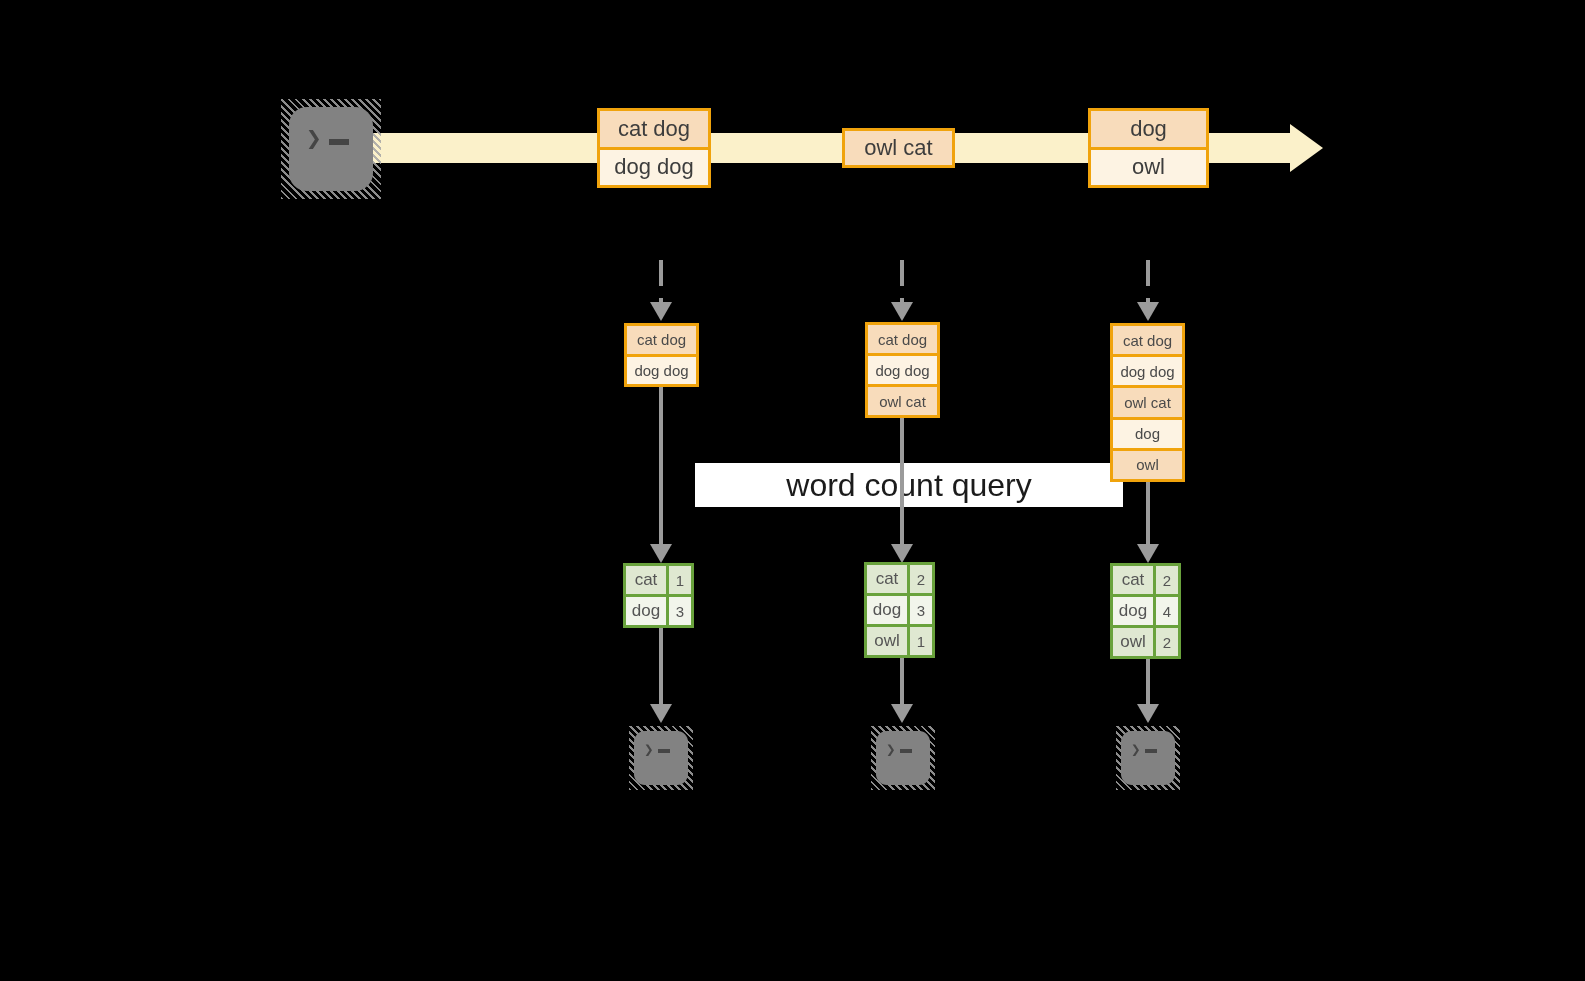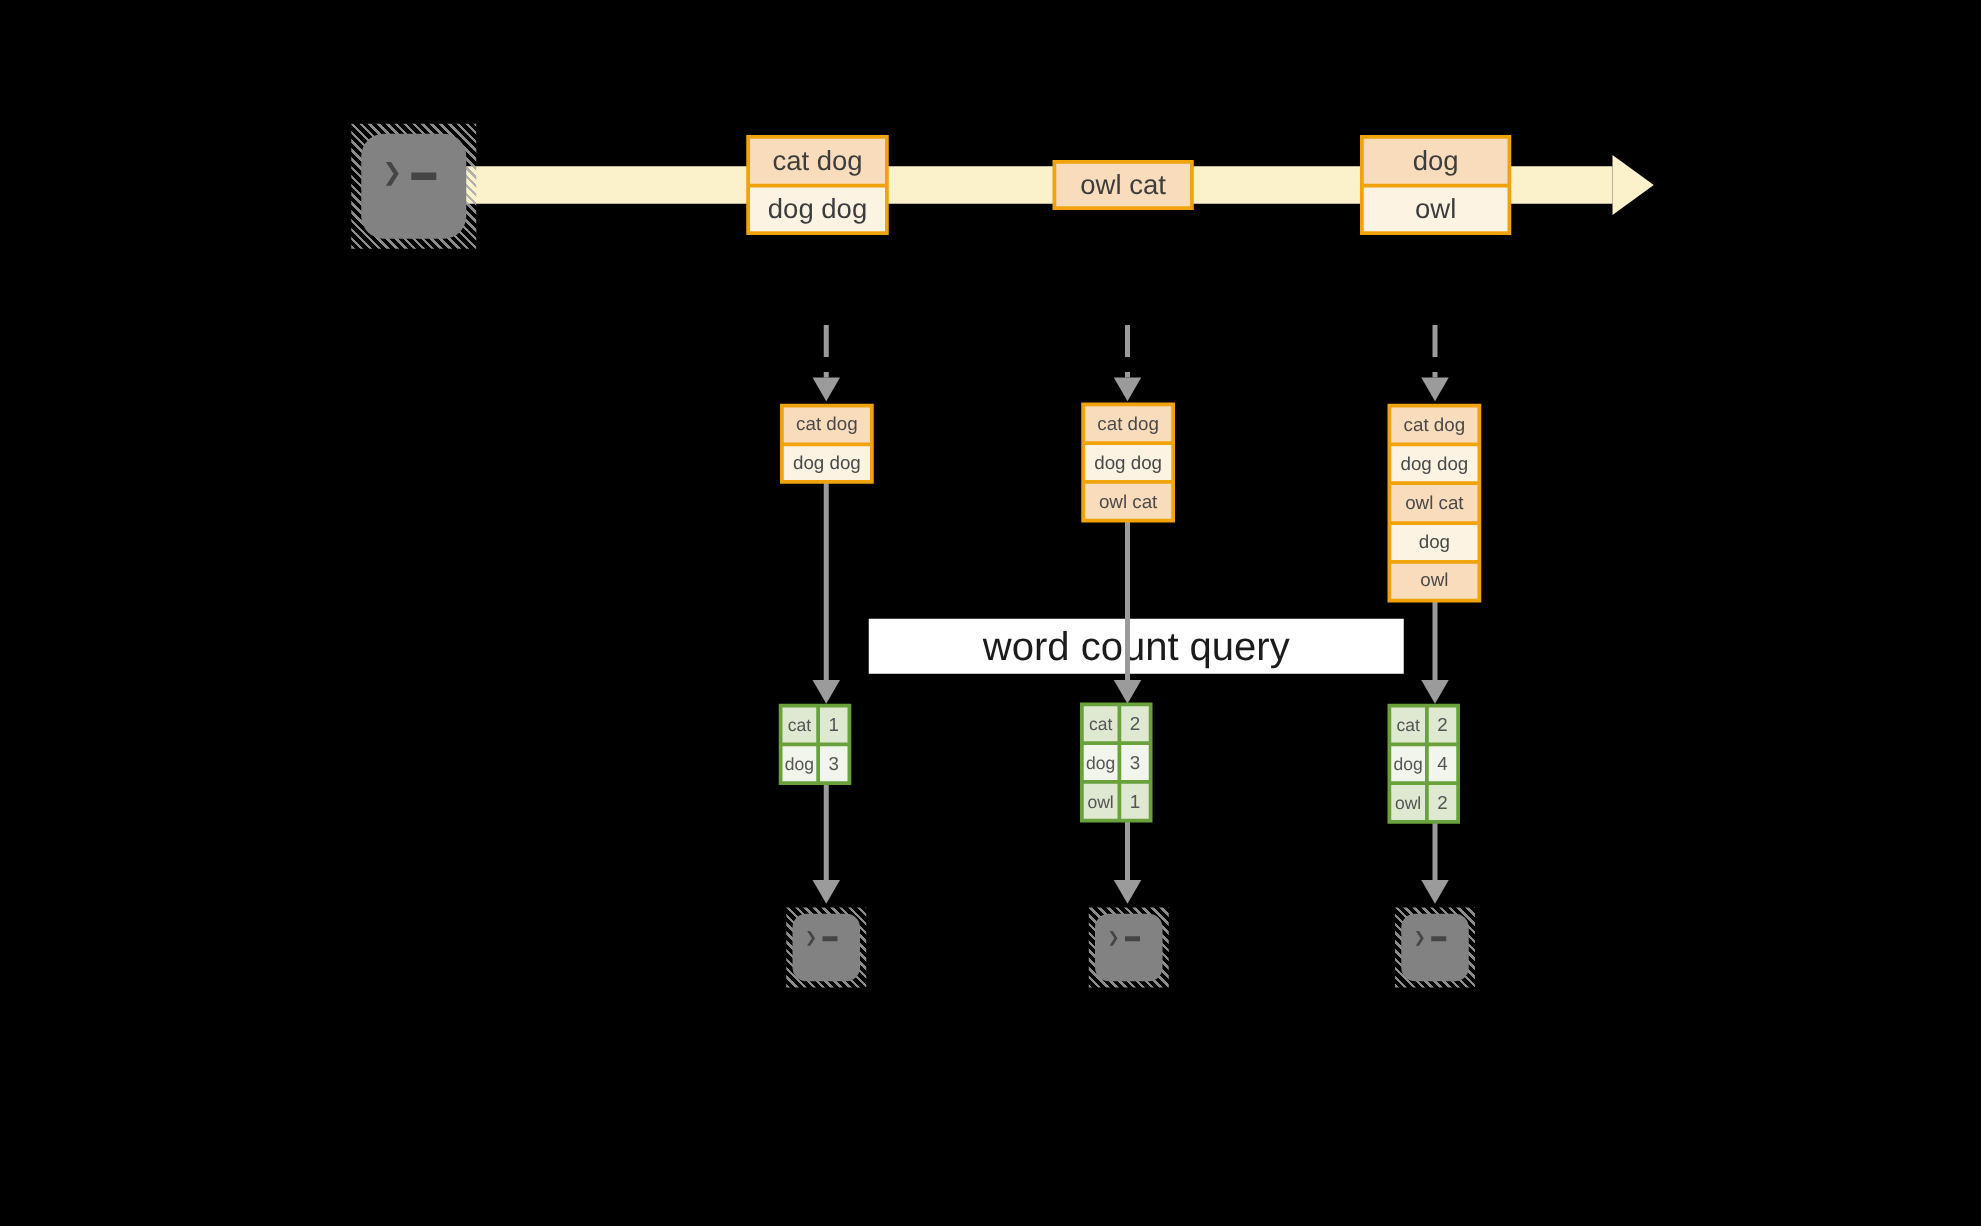--- a/index.html
+++ b/index.html
@@ -47,28 +47,28 @@
   .vdash { position:absolute; width:4px; height:42px; z-index:2;
            background:repeating-linear-gradient(180deg,#9b9b9b 0 26px, transparent 26px 38px); }
   .vline { position:absolute; width:4px; background:#9b9b9b; z-index:2; }
   .ahead { position:absolute; width:0; height:0; z-index:2;
            border-left:11px solid transparent; border-right:11px solid transparent;
            border-top:19px solid #9b9b9b; }
 
   
   .banner { position:absolute; left:695px; top:463px; width:428px; height:44px; background:#ffffff;
             display:flex; align-items:center; justify-content:center; z-index:1;
-            font-size:32px; color:#1b1b1b;margin-top:32px; }
+            font-size:32px; color:#1b1b1b; }
 
   
   .wc-table { position:absolute; background:#69a23c; padding:3px; box-sizing:border-box;
               display:flex; flex-direction:column; gap:3px; z-index:3; }
   .wc-row { display:flex; gap:3px; height:28px; }
-  .wc-word { width:27px; display:flex; align-items:center; justify-content:center;
-             font-size:14px; color:#555; }
+  .wc-word { width:40px; display:flex; align-items:center; justify-content:center;
+             font-size:17px; color:#555; }
   .wc-num  { width:22px; display:flex; align-items:center; justify-content:center;
              font-size:15px; color:#555; }
   .r-a { background:#dfe8d1; }
   .r-b { background:#f2f5eb; }
 </style>
 </head>
 <body>
 
 <div class="canvas">
 

